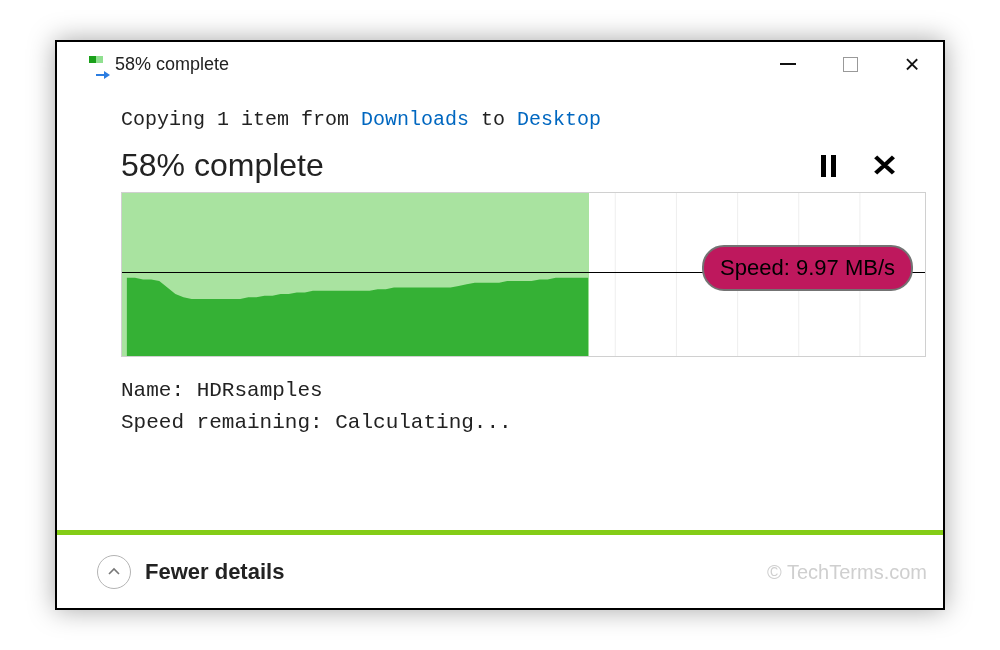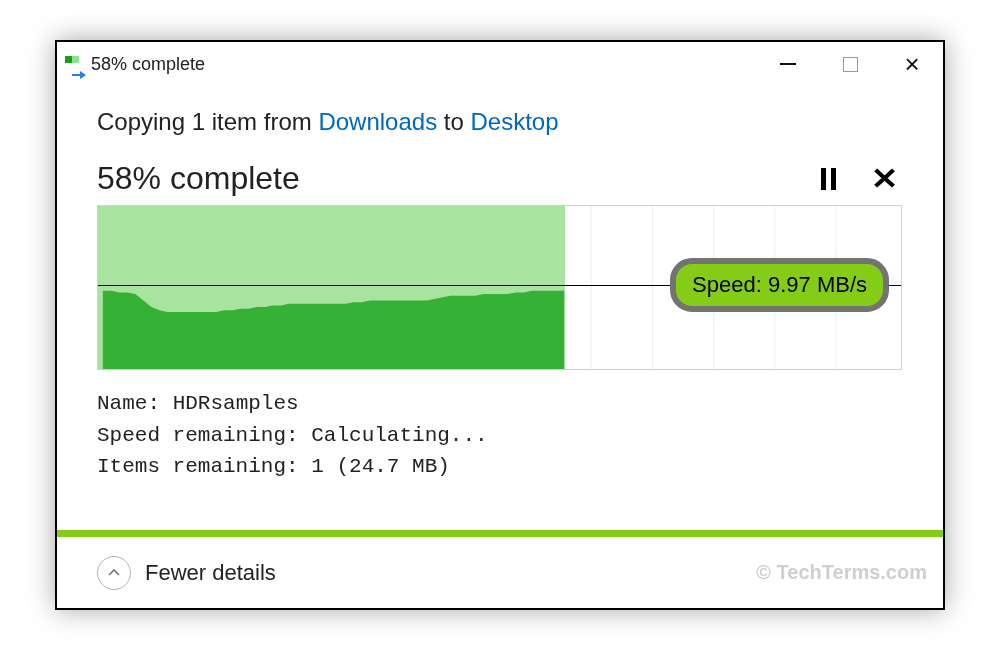--- a/index.html
+++ b/index.html
@@ -14,20 +14,21 @@
     align-items: center;
     justify-content: center;
   }
   .frame {
     width: 890px;
     height: 570px;
     border: 2px solid #000;
     position: relative;
     background: #fff;
     box-shadow: 0 0 25px rgba(0,0,0,0.35);
+    padding-left: 24px;
   }
 
   
   .titlebar {
     height: 44px;
     display: flex;
     align-items: center;
     padding: 0 0 0 8px;
     font-size: 18px;
     color: #222;
@@ -53,23 +54,24 @@
   }
   .win-btn.min .glyph { width:16px; height:2px; background:#111; display:block; }
   .win-btn.max .glyph { width:15px; height:15px; border:1.5px solid #999; display:block; }
   .win-btn.close .glyph { font-size:26px; line-height:1; font-weight:300; color:#111; }
 
   
   .body {
     padding: 22px 40px 0 40px;
   }
   .descline {
-    font-size: 24px;
+    font-size: 20px;
     color: #222;
-    margin-bottom: 24px;
+    margin-bottom: 16px;
+    font-family: Liberation Mono, monospace;
   }
   .descline a { color:#0067c0; text-decoration:none; }
   .status-row {
     display:flex; align-items:center; margin-bottom: 8px;
   }
   .status-text {
     font-size: 32px;
     color:#222;
     flex:1;
   }
@@ -92,52 +94,53 @@
   .filled {
     position:absolute; left:0; top:0; height:100%;
     background:#a9e3a0;
   }
   .chart-wrap svg.speed { position:absolute; left:0; top:0; height:100%; }
   .midline { position:absolute; left:0; right:0; height:1px; background:#000; }
   .speed-callout {
     position:absolute;
     right: 12px;
     padding: 8px 16px;
-    border: 6px solid #737373;
+    border: 2px solid #737373;
     border-radius: 22px;
     font-size: 22px;
-    background: #84cc16;
+    background: #be185d;
     color:#000;
   }
 
   
   .details { font-size: 21px; color:#222; line-height:1.5;font-family:Liberation Mono, monospace; }
   .details .label { }
 
   
   .footer {
     position:absolute;
     bottom:0; left:0; right:0;
     height: 78px;
-    border-top:7px solid #84cc16;
+    border-top:5px solid #84cc16;
     display:flex; align-items:center;
     padding: 0 40px;
+    font-weight: bold;
   }
   .chev-circle {
     width: 34px; height: 34px;
     border: 1px solid #b4b4b4;
     border-radius: 50%;
     display:flex; align-items:center; justify-content:center;
     margin-right: 14px;
   }
   .chev-circle svg { width:14px; height:14px; }
   .footer-text { font-size: 22px; color:#222; flex:1; }
   .watermark {
     position:absolute; right:16px; bottom:24px;
-    font-size: 20px; color:#cfcfcf;font-weight:bold;
+    font-size: 20px; color:#cfcfcf;
   }
 </style>
 </head>
 <body>
 
 <div class="frame">
 
   <div class="titlebar">
     <div class="titlebar-icon">
       <span class="sq1"></span>
@@ -199,23 +202,20 @@
       <div class="speed-callout" style="top: 52.2px;">Speed: 9.97 MB/s</div>
     </div>
 
     <div class="details">
       <div>
         <span class="label">Name: </span><span>HDRsamples</span>
       </div>
       <div>
         <span class="label">Speed remaining: </span><span>Calculating...</span>
       </div>
-      <div>
-        <span class="label">Items remaining: </span><span>1 (24.7 MB)</span>
-      </div>
     </div>
   </div>
 
   <div class="footer">
     <div class="chev-circle">
       <svg viewBox="0 0 14 14">
           <path d="M2 9 L7 4 L12 9" fill="none" stroke="#777" stroke-width="1.6"></path>
         </svg>
     </div>
     <div class="footer-text">Fewer details</div>

